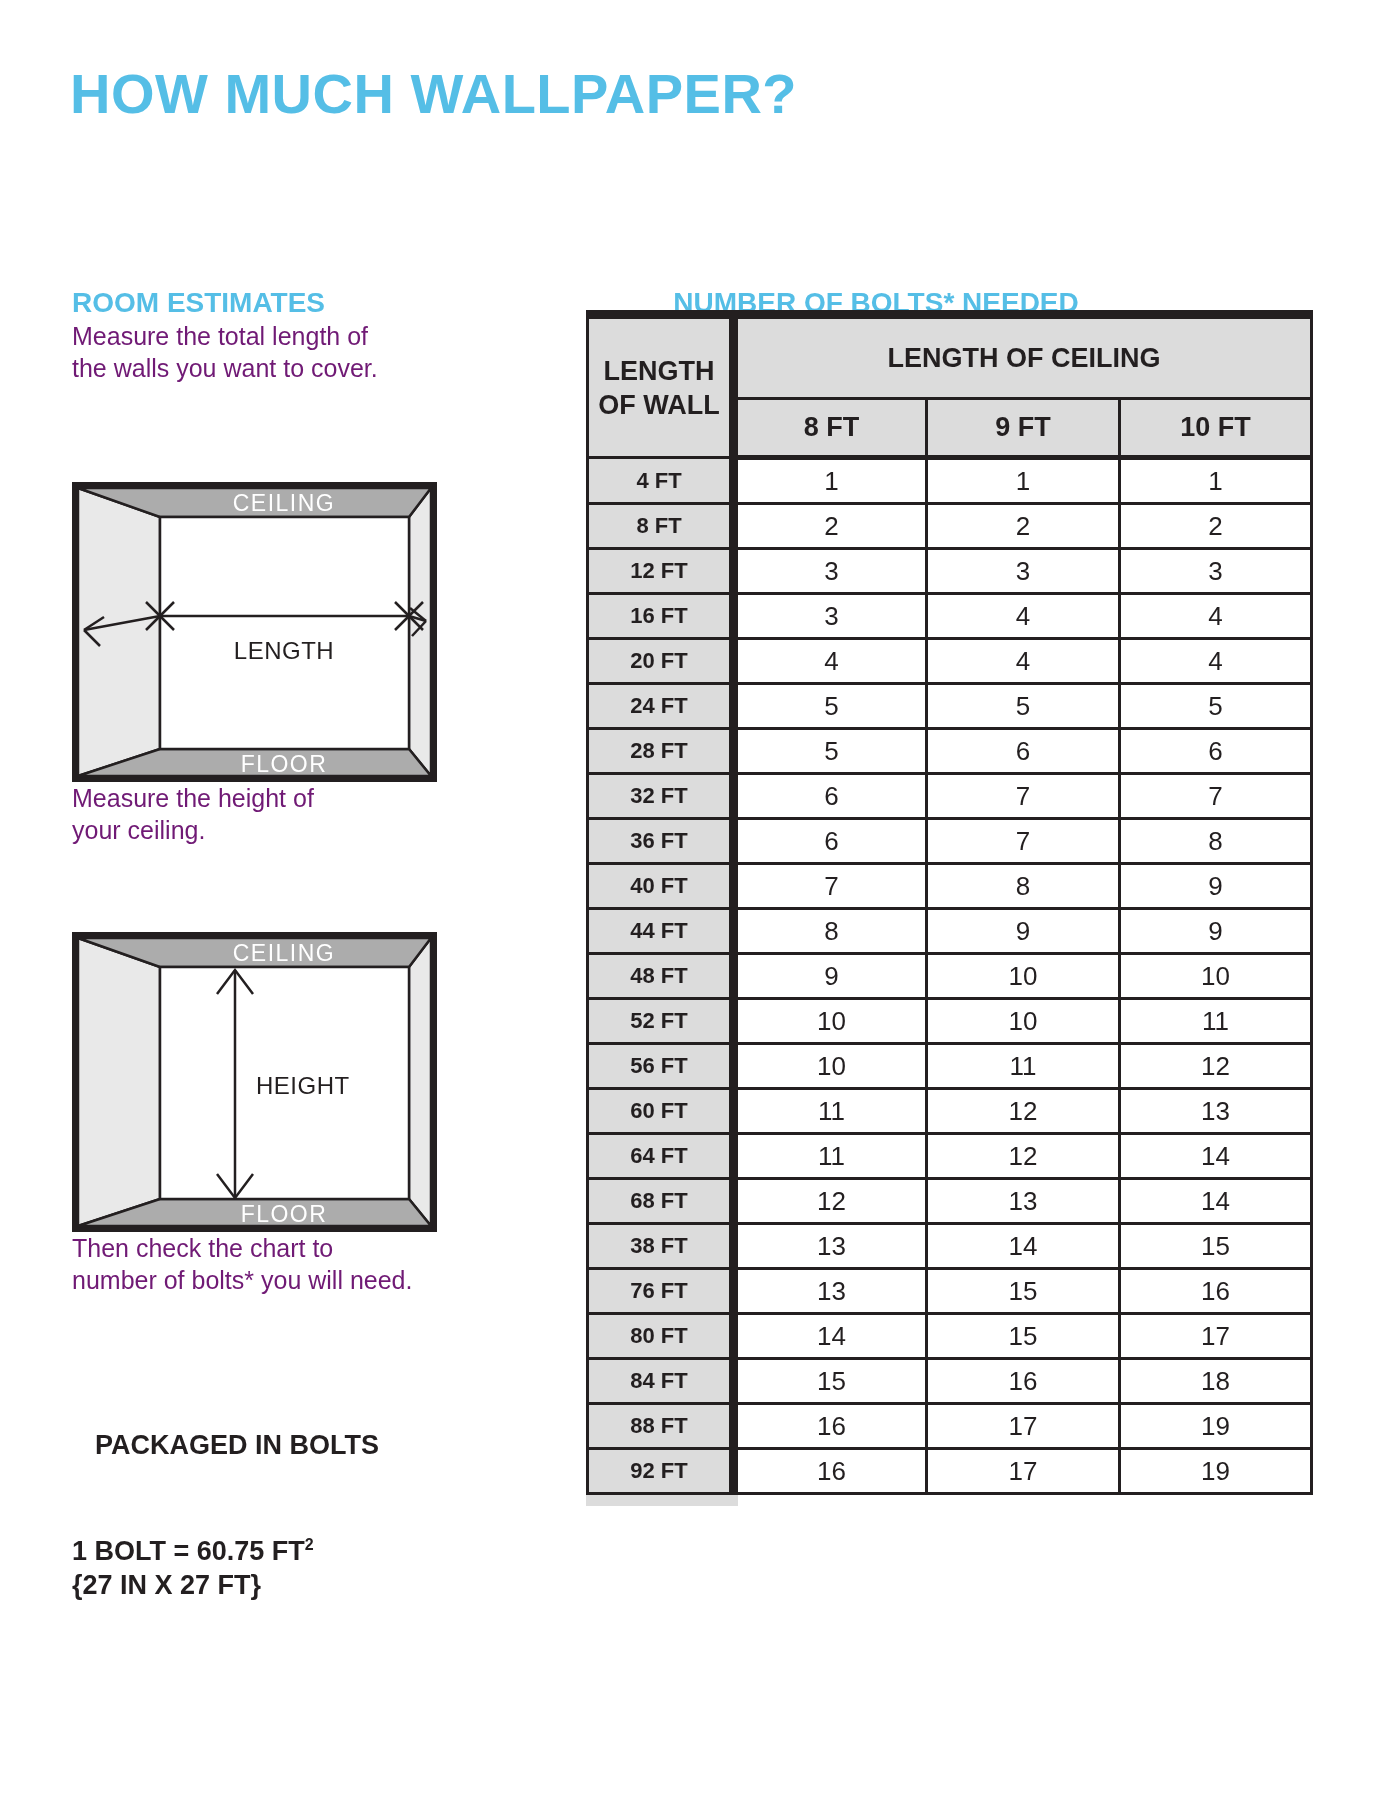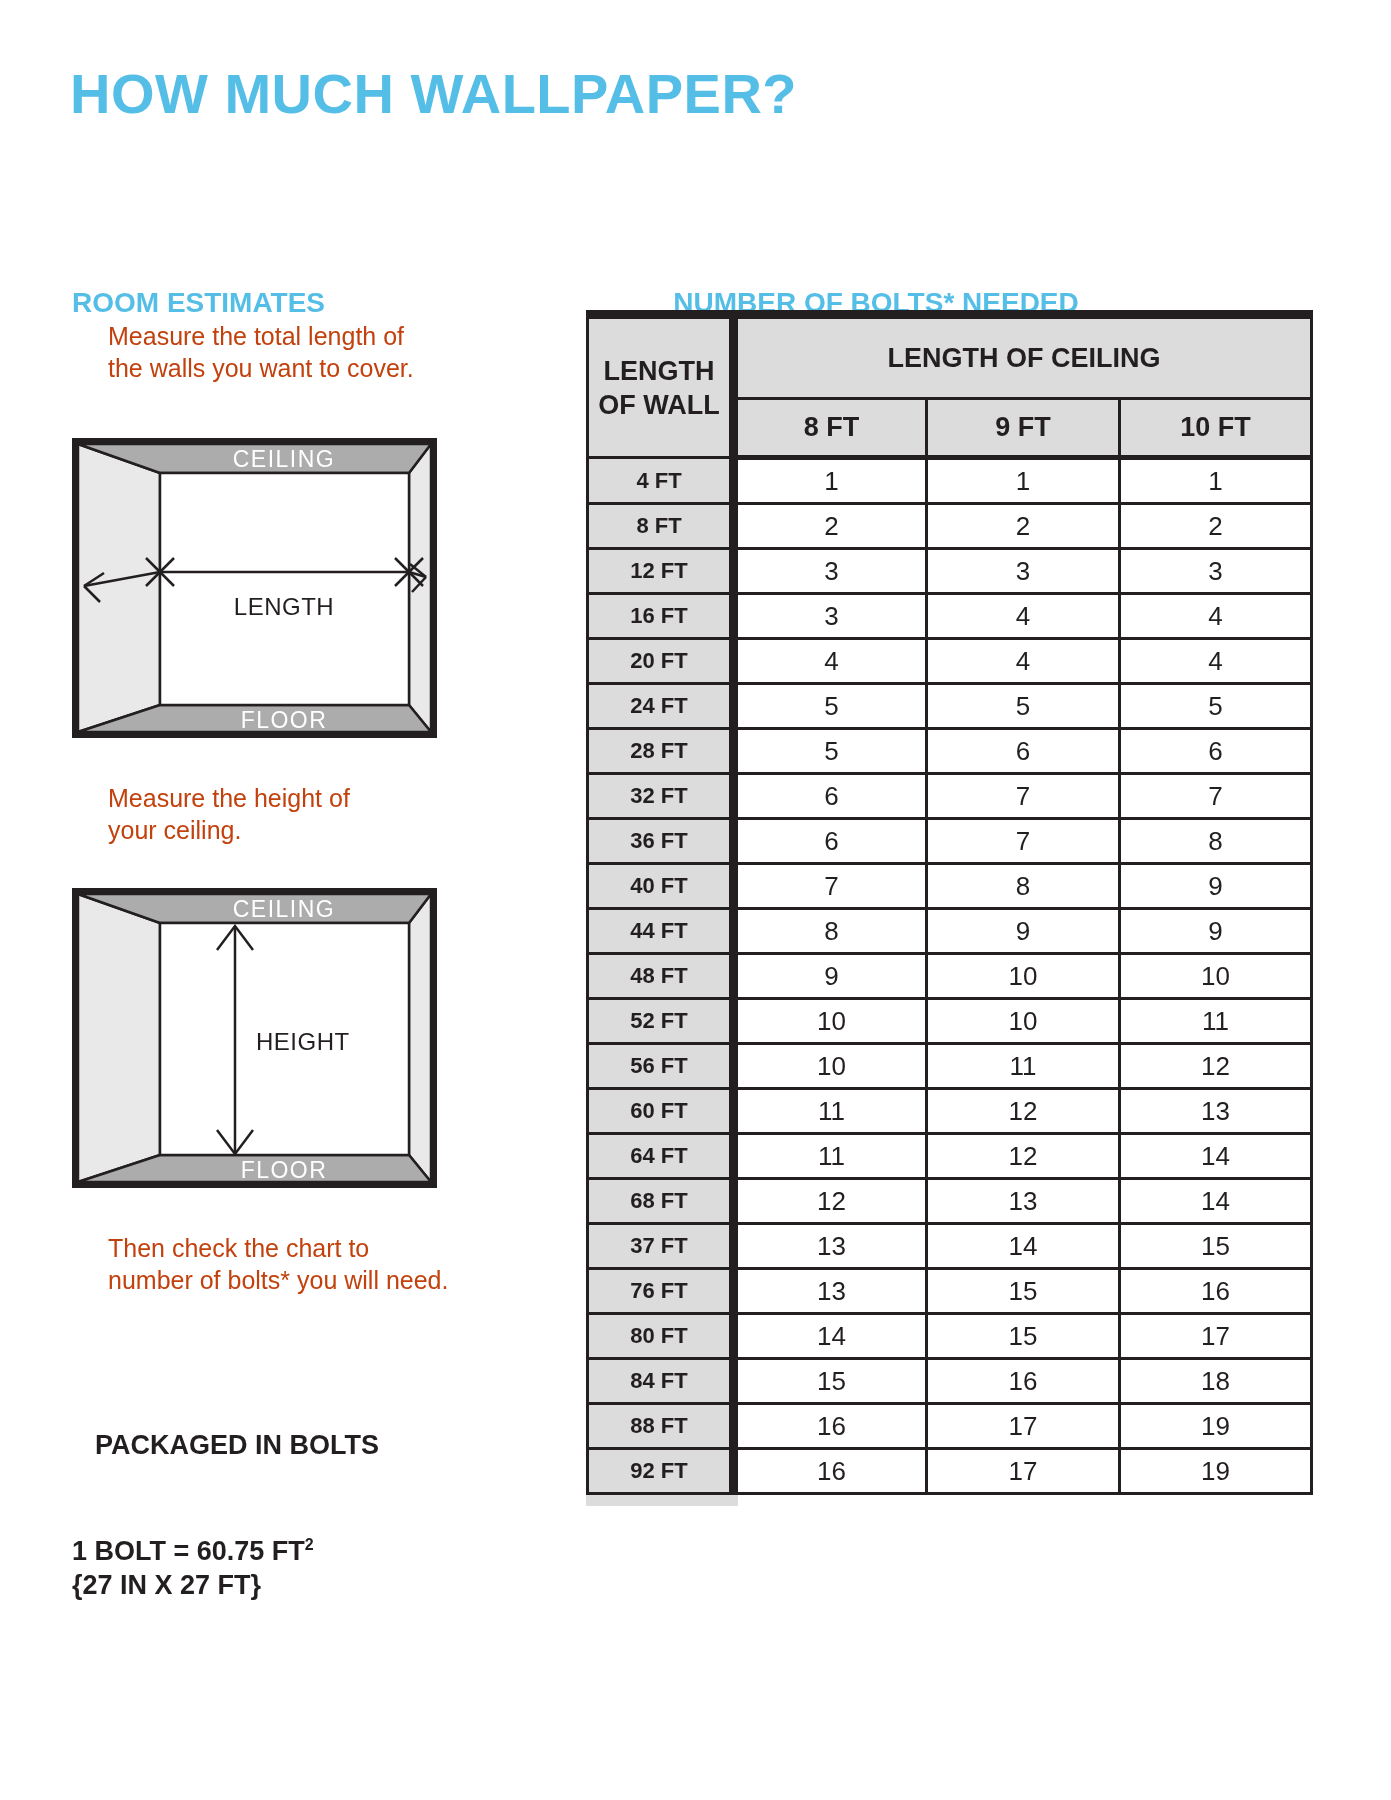--- a/index.html
+++ b/index.html
@@ -8,26 +8,26 @@
     font-family:"Liberation Sans", sans-serif; color:#231F20; overflow:hidden;
   }
   .title {
     position:absolute; left:70px; top:66px; font-size:56px; font-weight:bold;
     color:#55BEE6; letter-spacing:0.5px; line-height:1;
   }
   .section-heading { position:absolute; font-size:28px; font-weight:bold; color:#55BEE6; line-height:1.1;margin-top:28px; }
   .room-heading  { left:72px; top:260px; }
   .table-heading { left:586px; top:260px; width:580px; text-align:center; }
 
-  .body-text { position:absolute; font-size:25px; line-height:32px; color:#c2410c;margin-left:36px; }
+  .body-text { position:absolute; font-size:25px; line-height:32px; color:#701a75; }
   .para1 { left:72px; top:320px; }
   .para2 { left:72px; top:782px; }
   .para3 { left:72px; top:1232px; }
 
-  .diagram { position:absolute; width:365px; height:300px; }
+  .diagram { position:absolute; width:365px; height:300px;margin-top:44px; }
   .diagram-1 { left:72px; top:438px; }
   .diagram-2 { left:72px; top:888px; }
   .diagram svg { display:block; width:365px; height:300px; }
   .diag-surface-label { font-size:23px; letter-spacing:1.5px; fill:#ffffff; }
   .diag-measure-label { font-size:24px; letter-spacing:0.5px; fill:#231F20; }
 
   .footnote { position:absolute; left:72px; top:1428px; font-size:27px; font-weight:bold; line-height:34px; }
   .footnote .indent { padding-left:23px; }
   .bolt-info { position:absolute; left:72px; top:1528px; font-size:27px; font-weight:bold; line-height:34px; }
   .bolt-info sup { font-size:16px; }
@@ -258,21 +258,21 @@
           <td>12</td>
           <td>14</td>
         </tr>
         <tr>
           <th class="row-label">68 FT</th>
           <td>12</td>
           <td>13</td>
           <td>14</td>
         </tr>
         <tr>
-          <th class="row-label">37 FT</th>
+          <th class="row-label">38 FT</th>
           <td>13</td>
           <td>14</td>
           <td>15</td>
         </tr>
         <tr>
           <th class="row-label">76 FT</th>
           <td>13</td>
           <td>15</td>
           <td>16</td>
         </tr>

